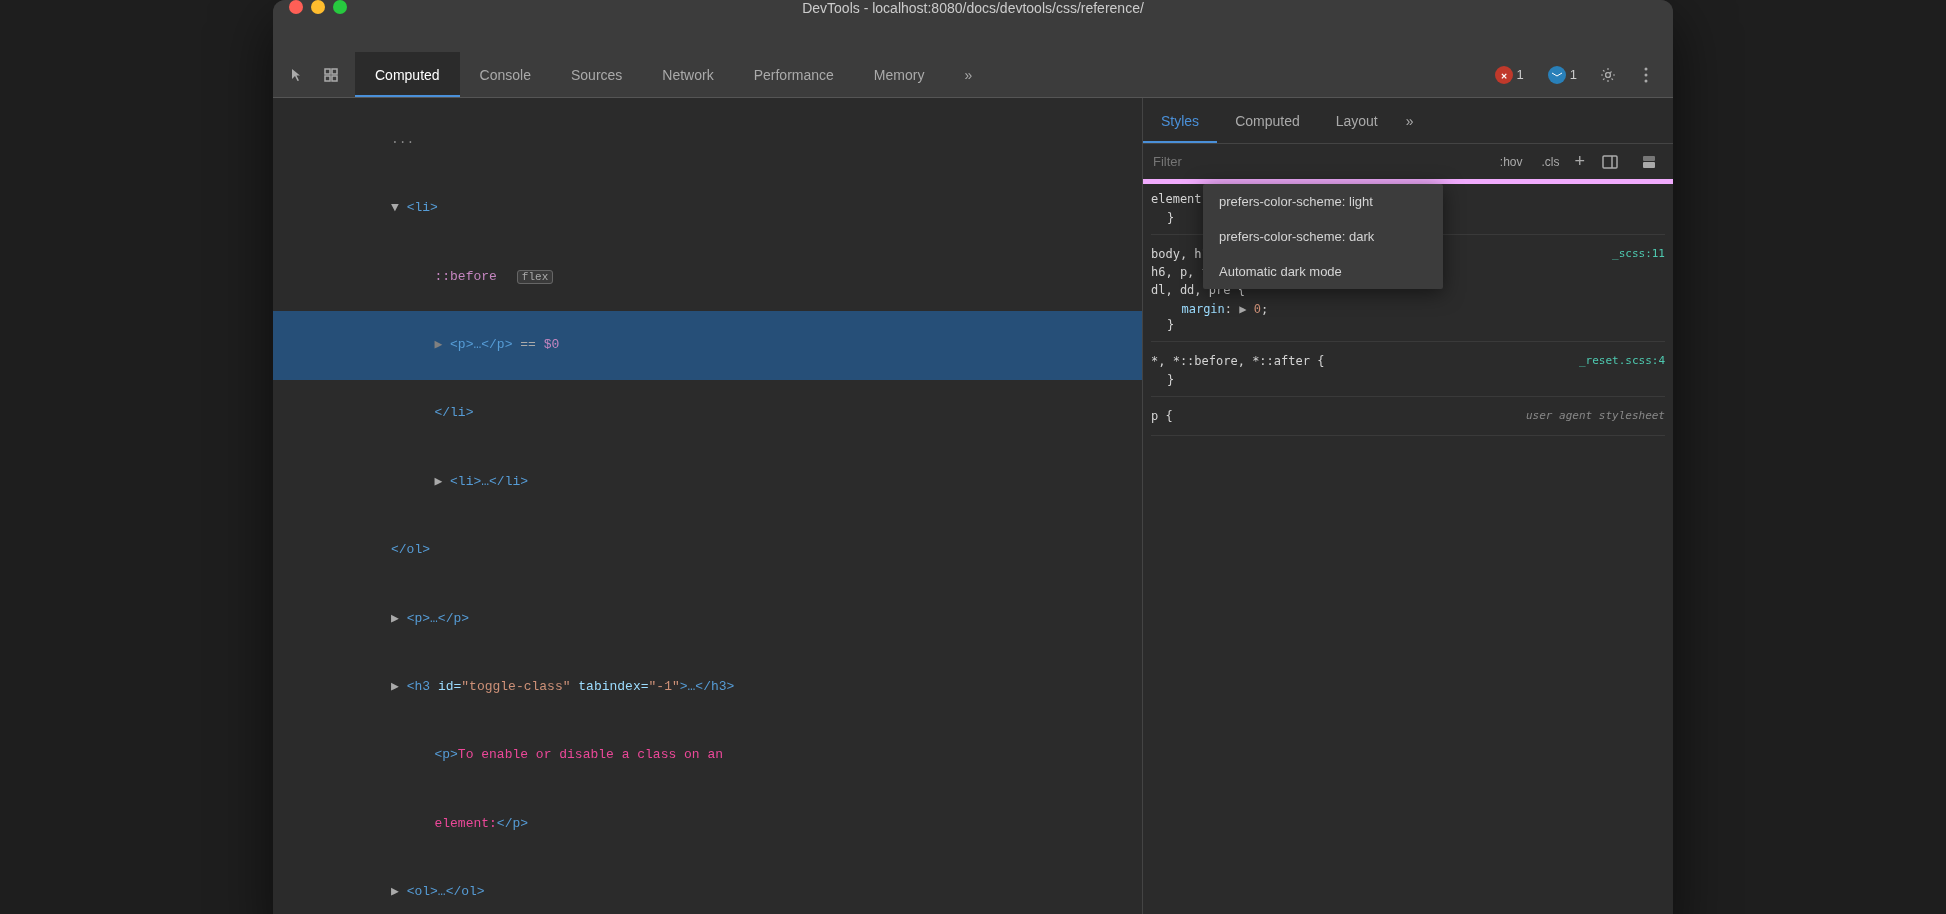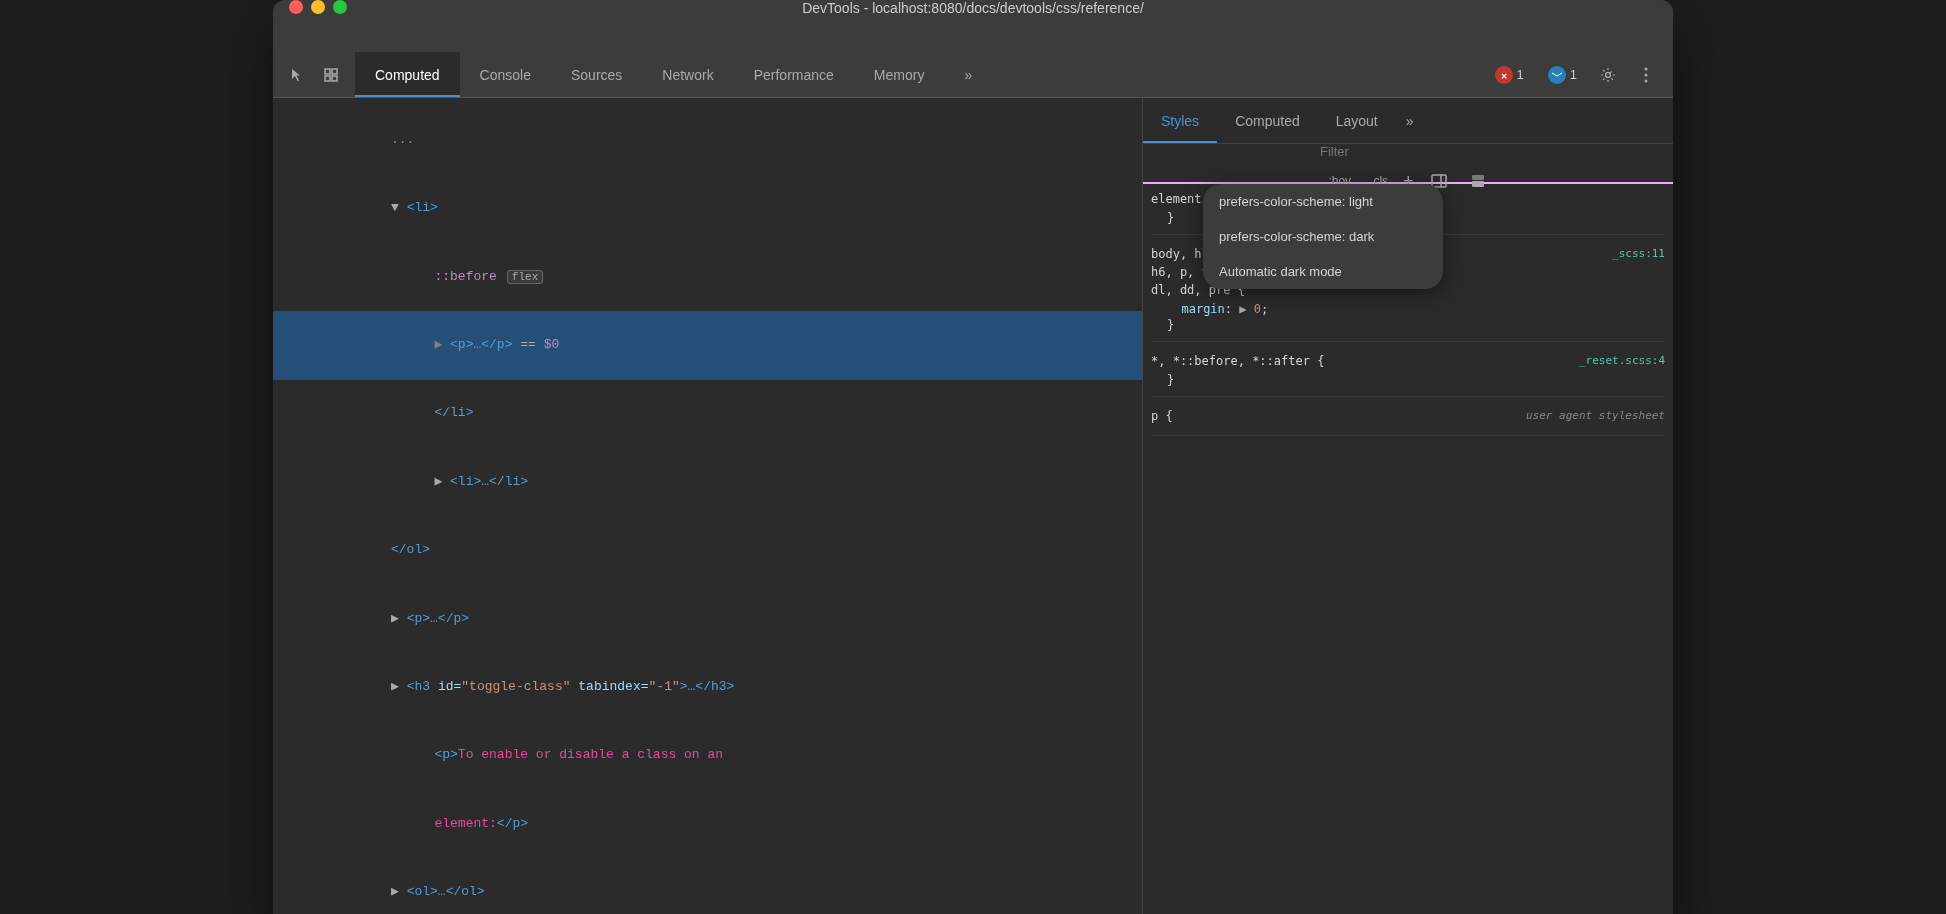--- a/index.html
+++ b/index.html
@@ -193,21 +193,21 @@
     .text-content { color: #ec4899; }
     .tag-bracket { color: #808080; }
     .expand-arrow { color: #aaa; cursor: pointer; }
     .badge-flex {
       background: #3a3a3a;
       border: 1px solid #666;
       color: #aaa;
       border-radius: 3px;
       padding: 0 4px;
       font-size: 11px;
-      margin-left: 10px;
+      margin-left: 20px;
     }
     .eq-sign { color: #aaa; }
     .dollar { color: #c586c0; }
     
     .styles-panel {
       flex: 1;
       background: #2b2b2b;
       display: flex;
       flex-direction: column;
     }
@@ -247,24 +247,23 @@
       color: #aaa;
       cursor: pointer;
       font-size: 14px;
     }
     
     .filter-bar {
       display: flex;
       align-items: center;
       height: 40px;
       padding: 0 10px;
-      border-bottom: 2px solid #f0abfc;
+      border-bottom: 5px solid #f0abfc;
       gap: 8px;
       position: relative;
-      flex-direction: column;
     }
     .filter-input {
       flex: 1;
       background: transparent;
       border: none;
       outline: none;
       color: #d4d4d4;
       font-size: 13px;
       font-family: inherit;
     }
@@ -324,21 +323,21 @@
     .css-brace { color: #d4d4d4; }
     .css-line {
       padding: 1px 0 1px 16px;
     }
     
     .dropdown-overlay {
       position: absolute;
       top: 40px;
       left: 60px;
       background: #3c3c3c;
-      border-radius: 18px;
+      border-radius: 2px;
       box-shadow: 0 4px 20px rgba(0,0,0,0.5);
       z-index: 1000;
       min-width: 240px;
       overflow: hidden;
     }
     .dropdown-item {
       padding: 10px 16px;
       color: #d4d4d4;
       font-size: 13px;
       cursor: pointer;

